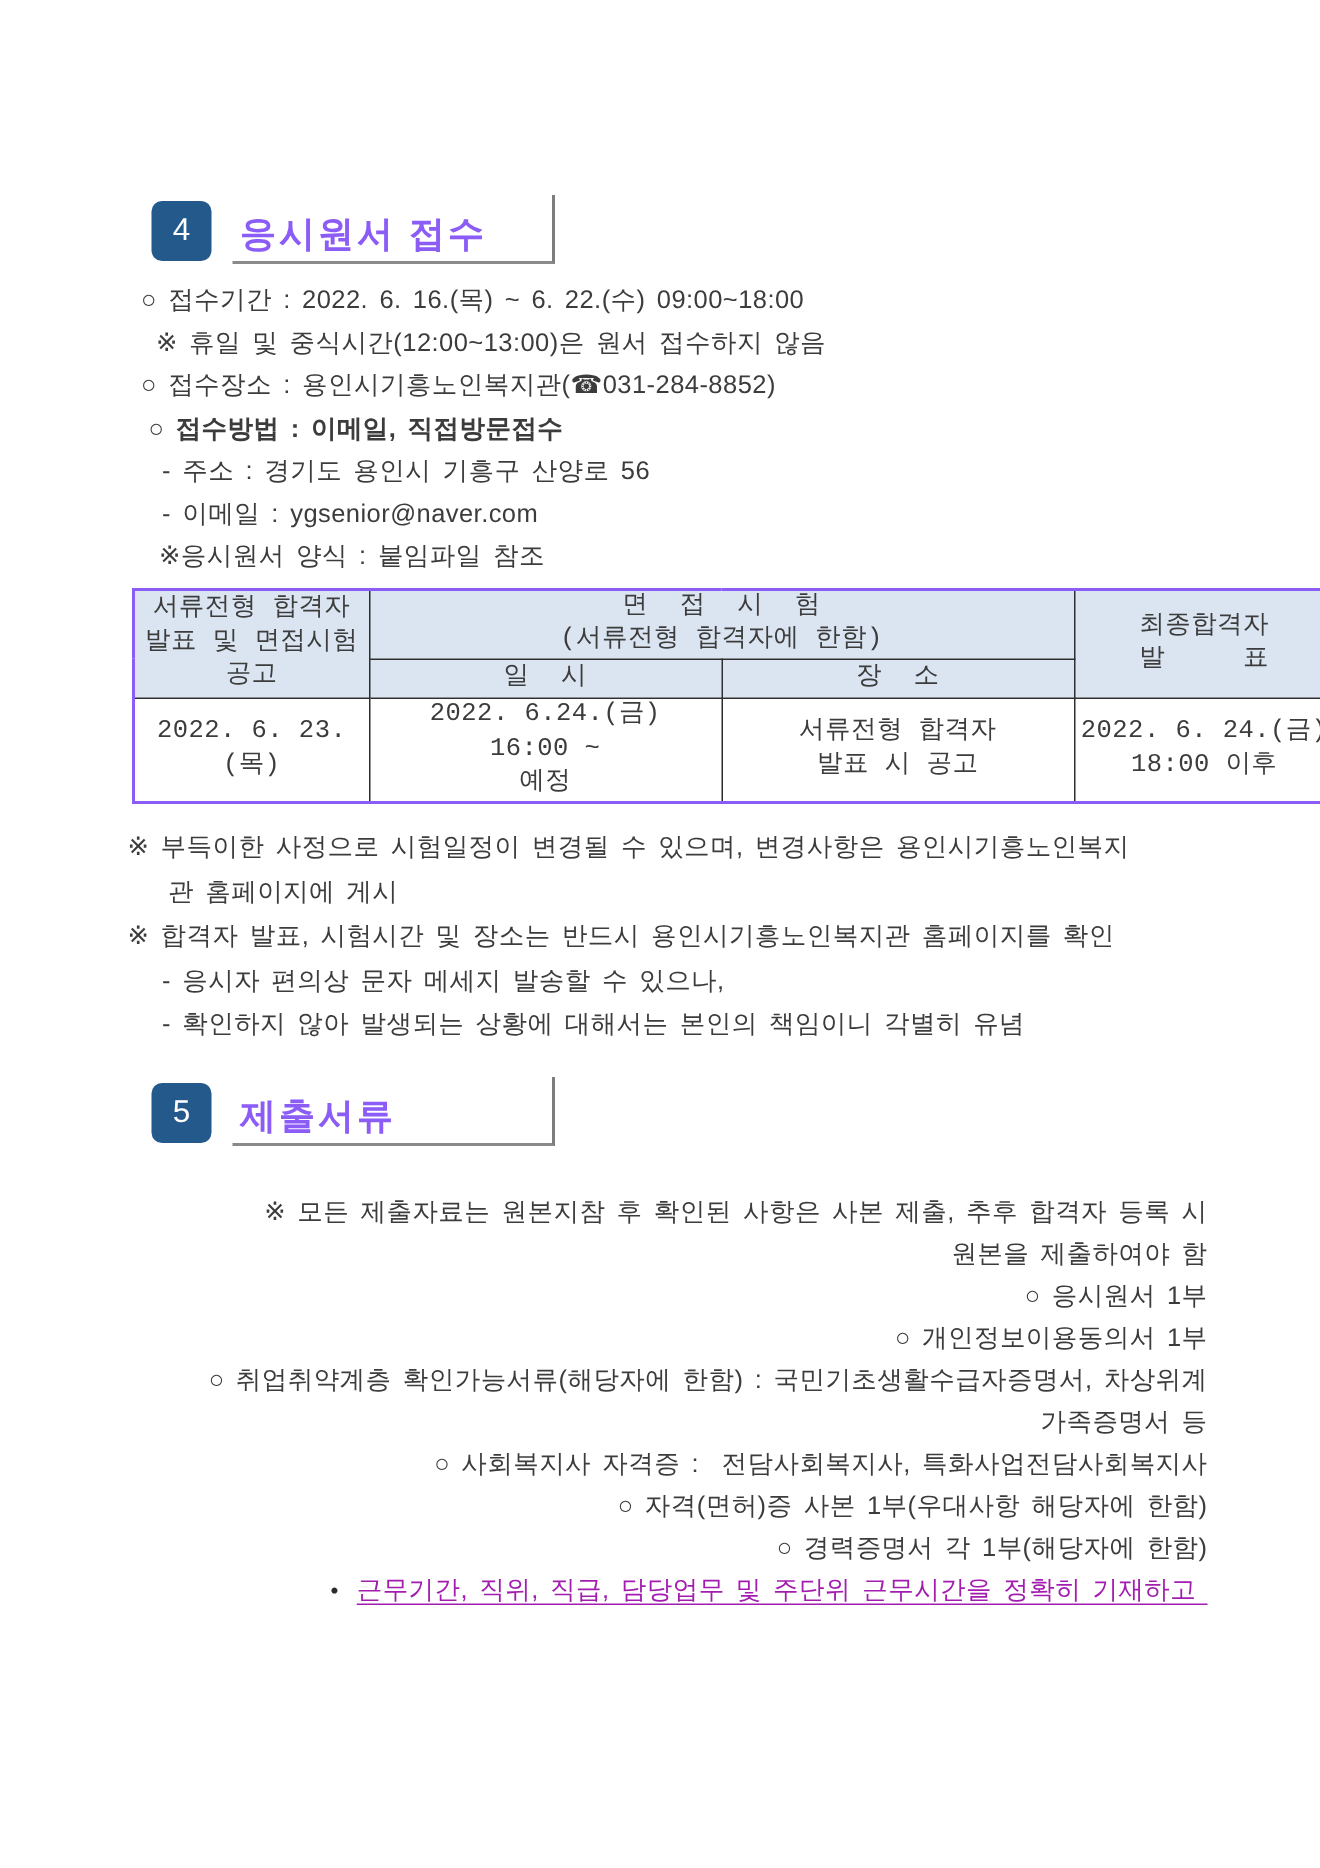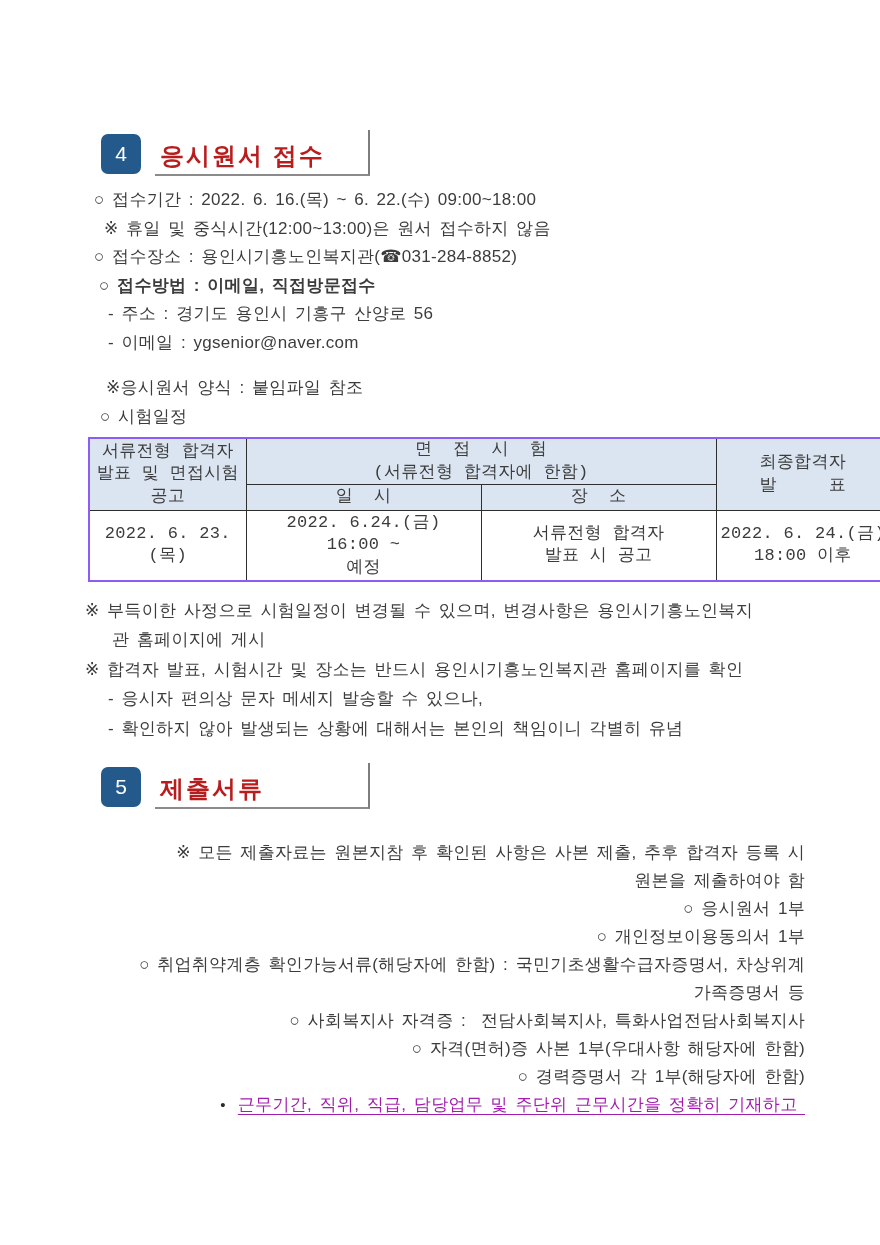--- a/index.html
+++ b/index.html
@@ -25,21 +25,21 @@
     width: 40px; height: 40px;
     background: #24598c;
     border-radius: 7px;
     color: #ffffff;
     font-size: 21px;
     display: flex; align-items: center; justify-content: center;
   }
   .sec-title {
     position: absolute; left: 75px; top: 8px;
     font-size: 24px; font-weight: bold;
-    color: #b91c1c; letter-spacing: 2px;
+    color: #8b5cf6; letter-spacing: 2px;
   }
 
   .sec4-header { margin-top: 132px; }
   .sec5-header { margin-top: 22px; }
 
   
   .lines { margin-top: 10px; }
   .ln {
     font-size: 17px;
     line-height: 28.5px;
@@ -50,21 +50,21 @@
   .notes { margin-top: 14px; }
   .notes .ln { line-height: 29.5px; }
   .s5-lines { margin-top: 30px; text-align: right; }
   .s5-lines .ln { line-height: 28px; }
 
   .pl7  { padding-left: 7px; }
   .pl9  { padding-left: 9px; }
   .pl14 { padding-left: 14px; font-weight: bold; }
   .pl15 { padding-left: 15px; }
   .pl19 { padding-left: 19px; }
-  .pl21 { padding-left: 21px; margin-top: 17px; }
+  .pl21 { padding-left: 21px; }
   .pl23 { padding-left: 23px; }
   .pl25 { padding-left: 25px; }
   .pl27 { padding-left: 27px; }
 
   
   .sched {
     margin-top: 6px; margin-left: 3px;
     border-collapse: collapse;
     table-layout: fixed;
     width: 803px;
@@ -109,21 +109,20 @@
   </div>
 
   <div class="lines">
     <p class="ln pl9">○ 접수기간 : 2022. 6. 16.(목) ~ 6. 22.(수) 09:00~18:00</p>
     <p class="ln pl19">※ 휴일 및 중식시간(12:00~13:00)은 원서 접수하지 않음</p>
     <p class="ln pl9">○ 접수장소 : 용인시기흥노인복지관(☎031-284-8852)</p>
     <p class="ln pl14">○ 접수방법 : 이메일, 직접방문접수</p>
     <p class="ln pl23">- 주소 : 경기도 용인시 기흥구 산양로 56</p>
     <p class="ln pl23">- 이메일 : ygsenior@naver.com</p>
     <p class="ln pl21">※응시원서 양식 : 붙임파일 참조</p>
-    <p class="ln pl15">○ 시험일정</p>
   </div>
 
   <table class="sched">
     <tbody>
       <tr class="row-h1">
         <td class="hd col-1" rowspan="2">서류전형 합격자
 발표 및 면접시험
 공고</td>
         <td class="hd" colspan="2">면  접  시  험
 (서류전형 합격자에 한함)</td>

